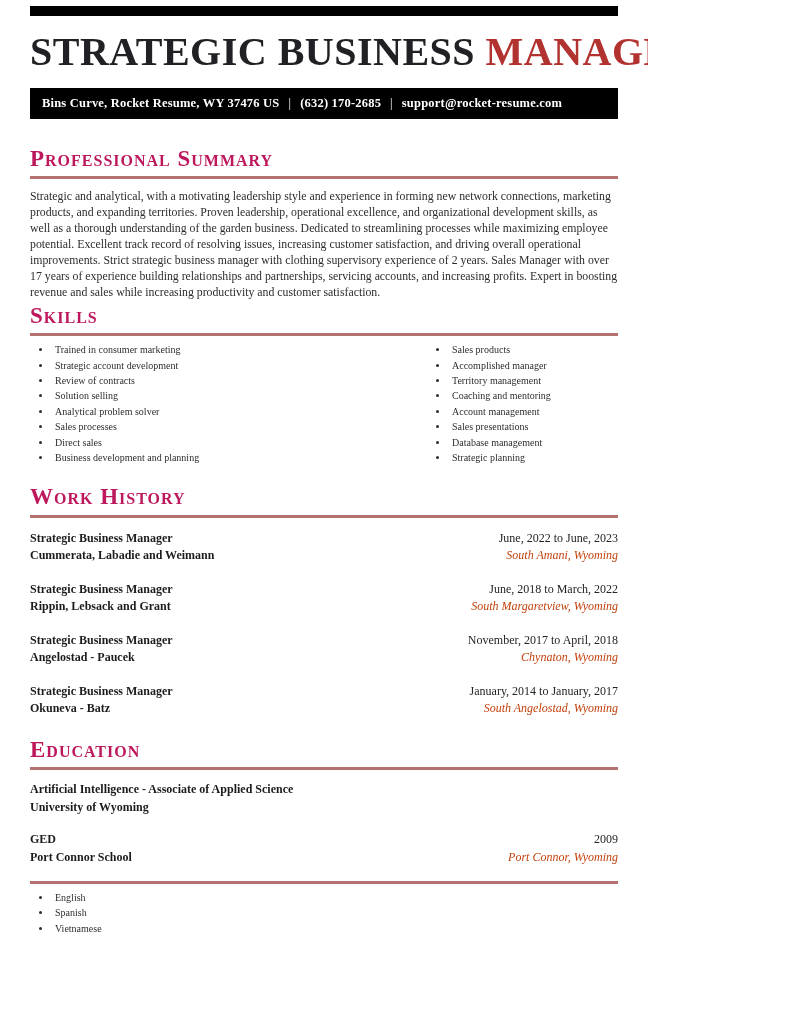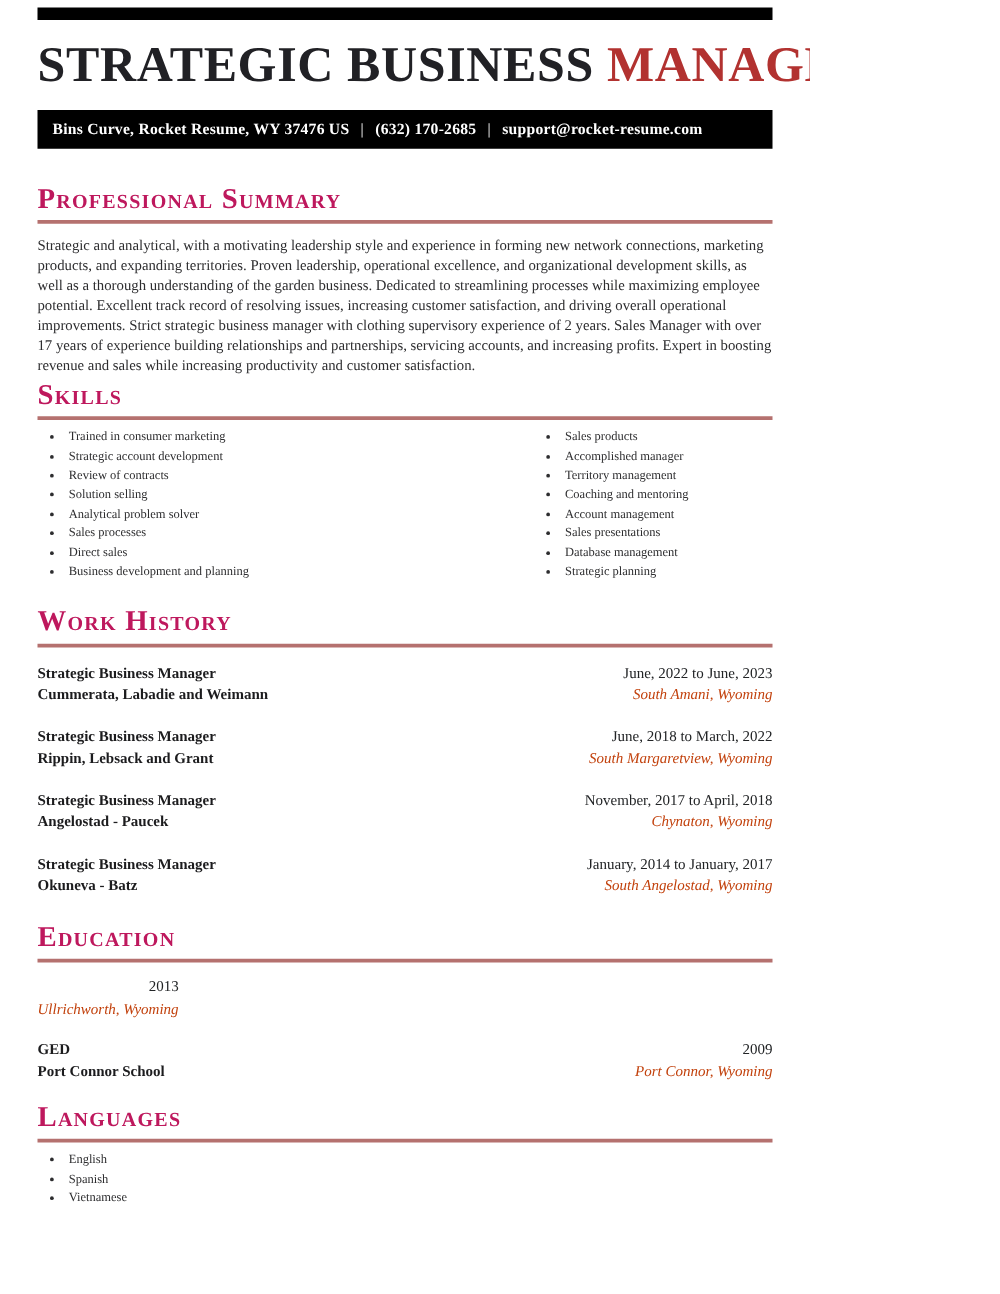--- a/index.html
+++ b/index.html
@@ -143,40 +143,39 @@
       </div>
     </div>
 
   </div>
 
   <h2 class="sec-heading mt-edu">Education</h2>
   <hr class="rule">
   <div class="entries edu-entries">
 
     <div class="entry">
-      <div class="right">
-        <div class="year">2013</div>
-        <div class="location">Ullrichworth, Wyoming</div>
+      <div class="left">
+        <div class="degree">Artificial Intelligence - Associate of Applied Science</div>
+        <div class="school">University of Wyoming</div>
       </div>
     </div>
 
     <div class="entry">
       <div class="left">
         <div class="degree">GED</div>
         <div class="school">Port Connor School</div>
       </div>
       <div class="right">
         <div class="year">2009</div>
         <div class="location">Port Connor, Wyoming</div>
       </div>
     </div>
 
   </div>
 
-  <h2 class="sec-heading mt-lang">Languages</h2>
   <hr class="rule">
   <ul class="bullets">
     <li>English</li>
     <li>Spanish</li>
     <li>Vietnamese</li>
   </ul>
 
 </div>
 
 </body></html>

